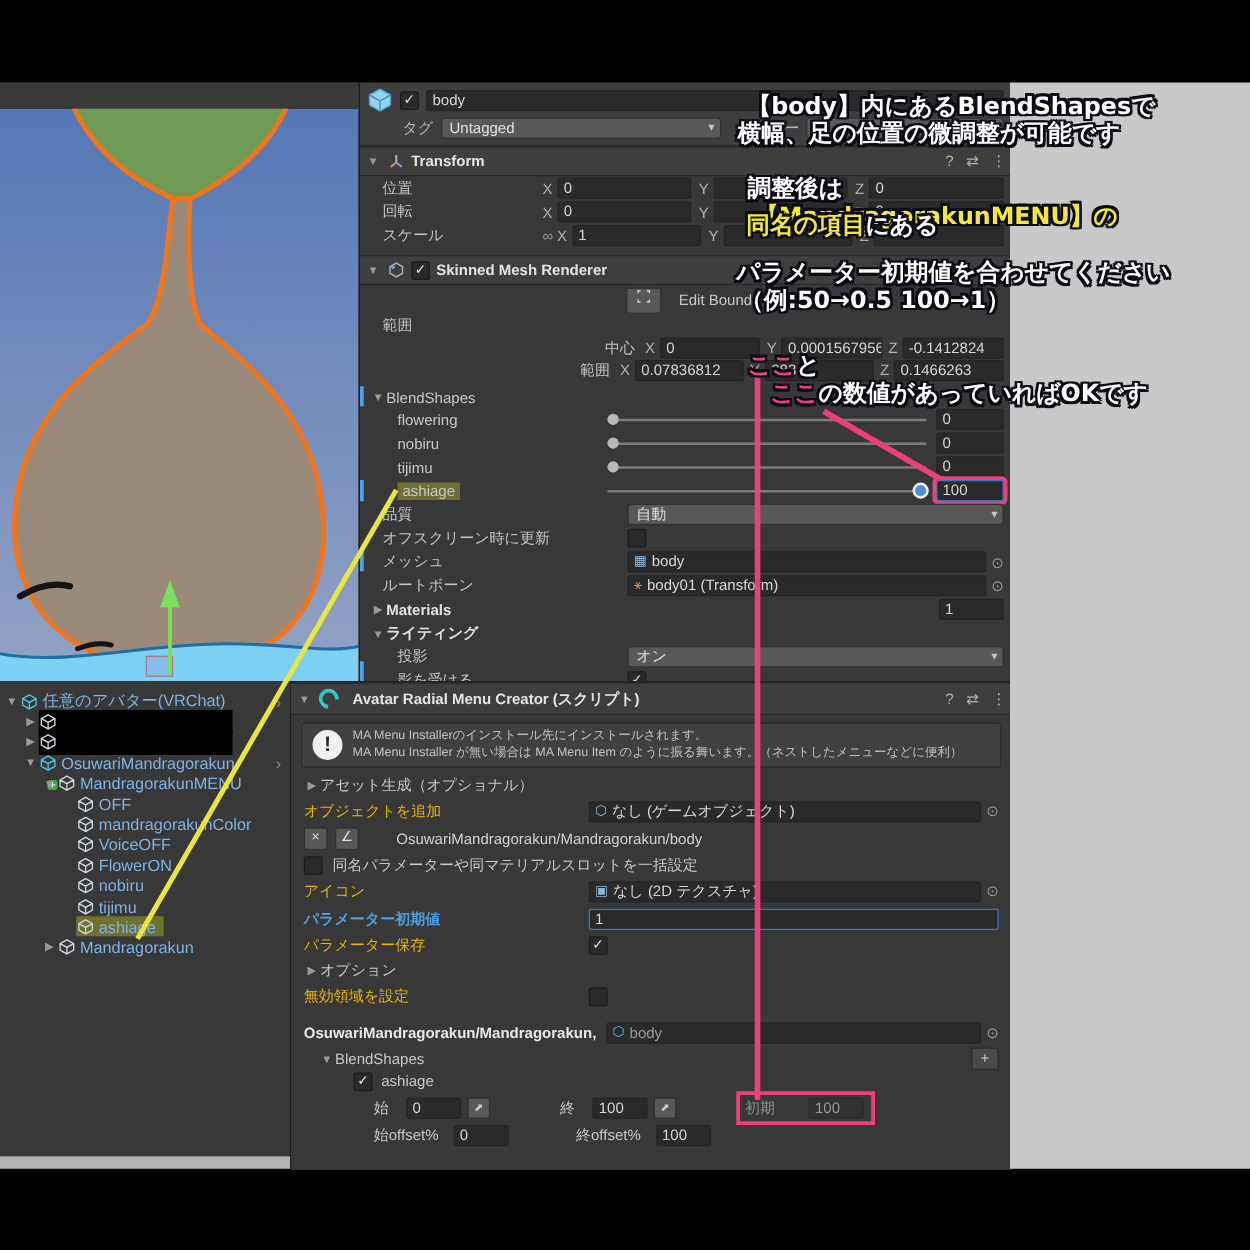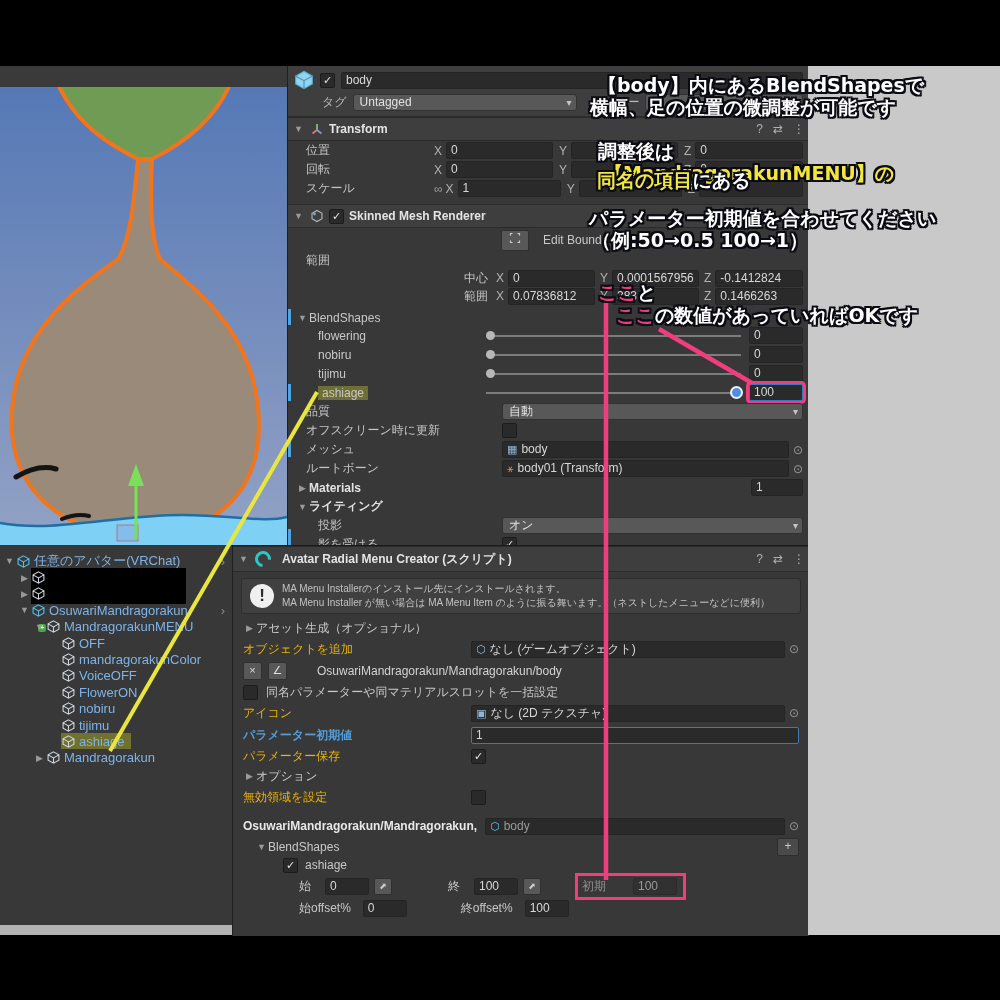--- a/index.html
+++ b/index.html
@@ -439,21 +439,21 @@
         <svg width="12" height="12" viewBox="0 0 12 12">
             <path d="M1.5 3.5v-2h2 M8.5 1.5h2v2 M10.5 8.5v2h-2 M3.5 10.5h-2v-2" fill="none" stroke="#ccc" stroke-width="1.2"></path>
           </svg>
       </span>
       <span style="margin-left:8px;color:#c8c8c8;">Edit Bounds</span>
     </div>
     <div class="vrow" style="height:17px;">
         <span class="t-label">範囲</span>
       </div>
 
-      <div class="vrow bounds" style="height:18px;">
+      <div class="vrow bounds" style="height:18px;margin-left:20px;">
         <span class="b-label">中心</span>
         <span class="axis">
           <span class="ax">X</span>
           <span class="vf">0</span>
         </span>
         <span style="width:5px"></span>
         <span class="axis">
           <span class="ax">Y</span>
           <span class="vf">0.0001567956</span>
         </span>
@@ -671,21 +671,21 @@
       <span class="cb">✓</span>
       <span style="margin-left:7px;">ashiage</span>
     </div>
     <div class="mrow" style="height:24px;padding-left:66px;">
       <span>始</span>
       <span class="vf small-field" style="margin-left:14px;">0</span>
       <span class="pick-btn">⬈</span>
       <span style="margin-left:56px;">終</span>
       <span class="vf small-field" style="margin-left:14px;">100</span>
       <span class="pick-btn">⬈</span>
-      <span class="init-wrap" style="margin-left:34px;gap:27px;">
+      <span class="init-wrap" style="margin-left:48px;gap:27px;">
         <span>初期</span>
         <span class="vf small-field">100</span>
       </span>
     </div>
     <div class="mrow" style="height:20px;padding-left:66px;">
       <span>始offset%</span>
       <span class="vf small-field" style="margin-left:12px;">0</span>
       <span style="margin-left:54px;">終offset%</span>
       <span class="vf small-field" style="margin-left:12px;">100</span>
     </div>

